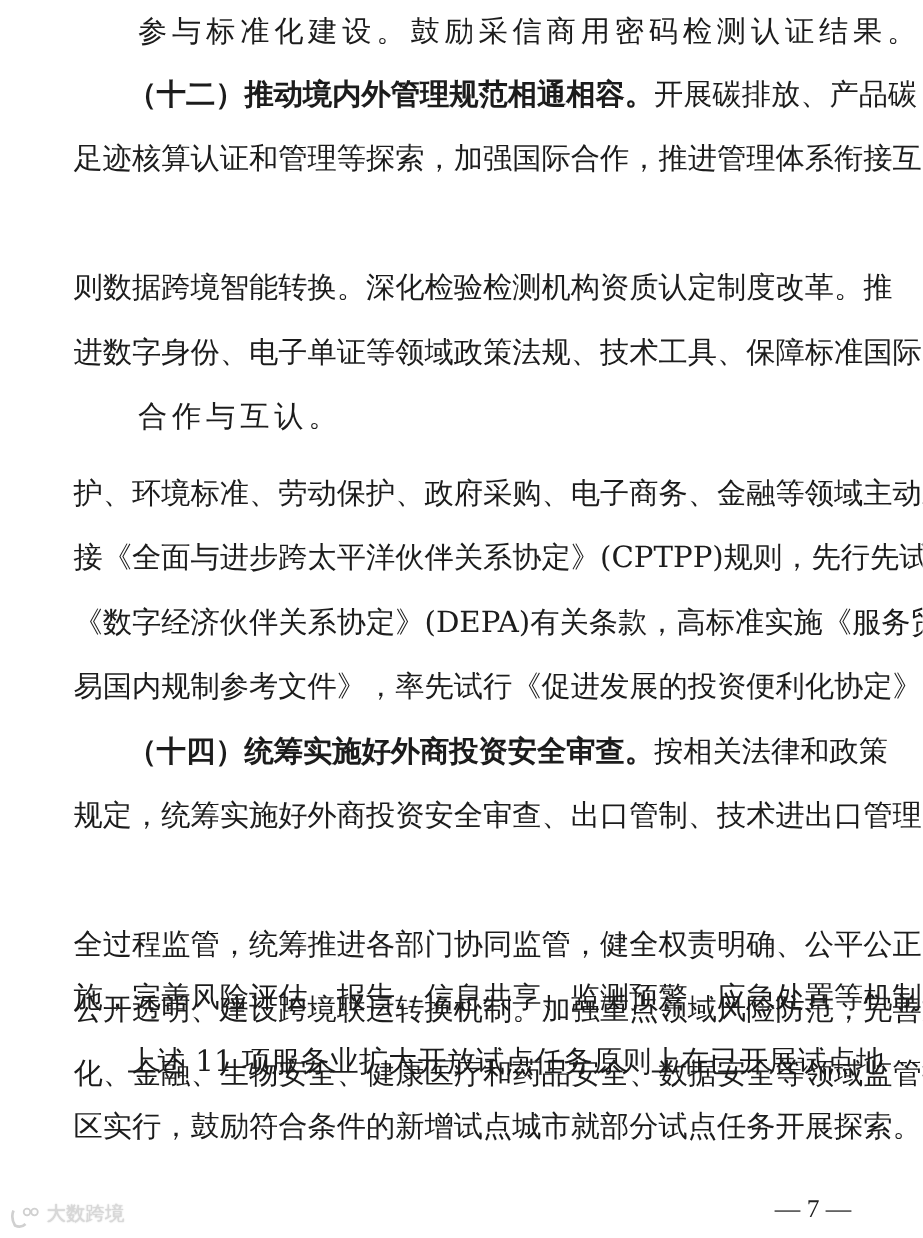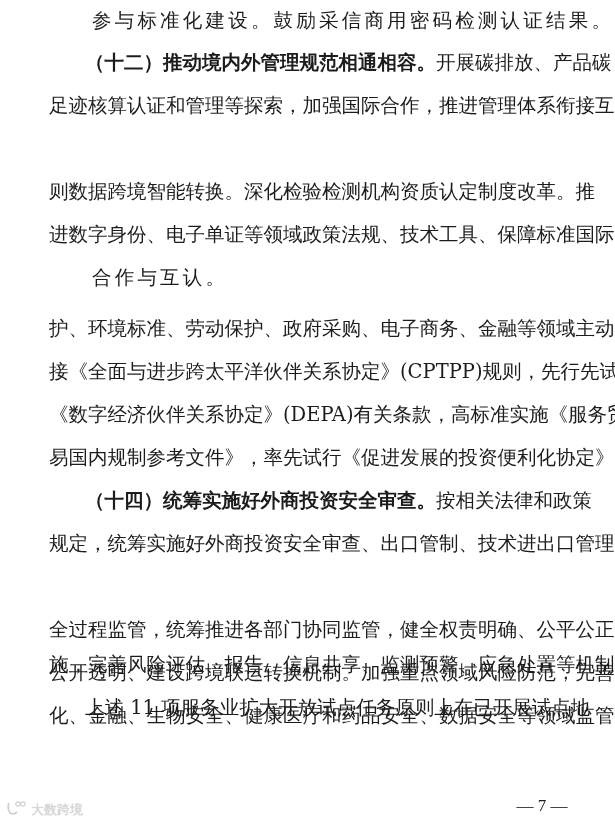--- a/index.html
+++ b/index.html
@@ -57,21 +57,21 @@
       text-align: center;
       color: #222;
       font-family: "Liberation Serif", serif;
     }
     .watermark {
       position: absolute;
       left: 6px;
       top: 800px;
       height: 20px;
       display: flex;
-      align-items: flex-start;
+      align-items: flex-end;
       gap: 3px;
       color: #d8d8d8;
       font-family: "DejaVu Sans", sans-serif;
       font-size: 13px;
       line-height: 20px;
       text-shadow: 0 0 1px #bbb;
     }
     .watermark-logo {
       width: 22px;
       height: 16px;
@@ -160,20 +160,23 @@
   
 </div>
 
 <div class="page">
   <div class="line" style="top:650px">
     <span>施，完善风险评估、报告、信息共享、监测预警、应急处置等机制。</span>
   </div>
   <div class="line indent" style="top:693px">
     <span>上述 11 项服务业扩大开放试点任务原则上在已开展试点地</span>
   </div>
+  <div class="line" style="top:736px">
+    <span>区实行，鼓励符合条件的新增试点城市就部分试点任务开展探索。</span>
+  </div>
 </div>
 
 <div class="page-number">— 7 —</div>
 
 <div class="watermark">
   <svg class="watermark-logo" viewBox="0 0 22 16">
     <path d="M3 3 Q1 8 4 13 Q8 15 11 12" fill="none" stroke="#d0d0d0" stroke-width="1.8"></path>
     <circle cx="12" cy="4" r="2.2" fill="none" stroke="#d0d0d0" stroke-width="1.2"></circle>
     <circle cx="17" cy="4" r="2.2" fill="none" stroke="#d0d0d0" stroke-width="1.2"></circle>
   </svg>

